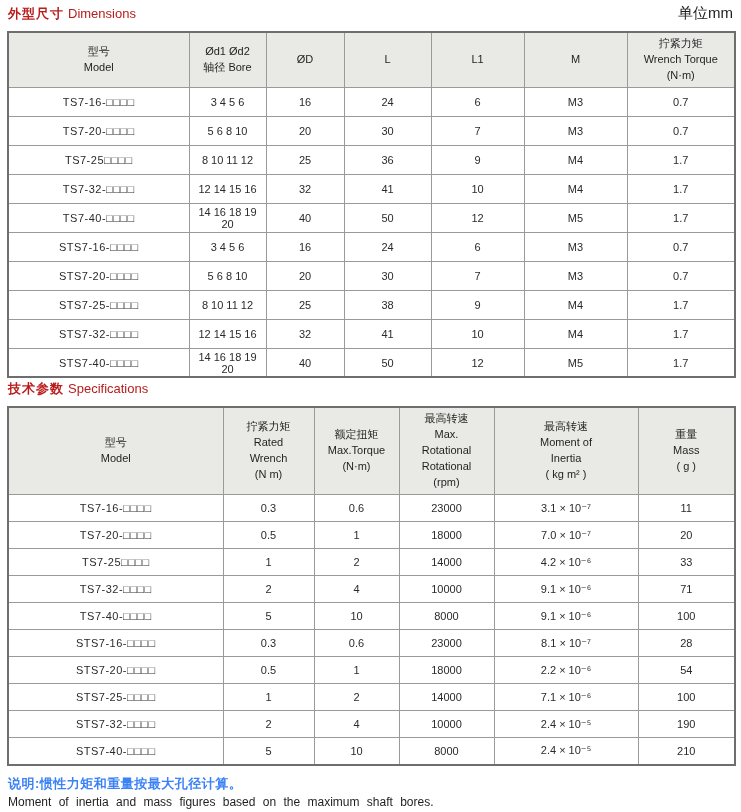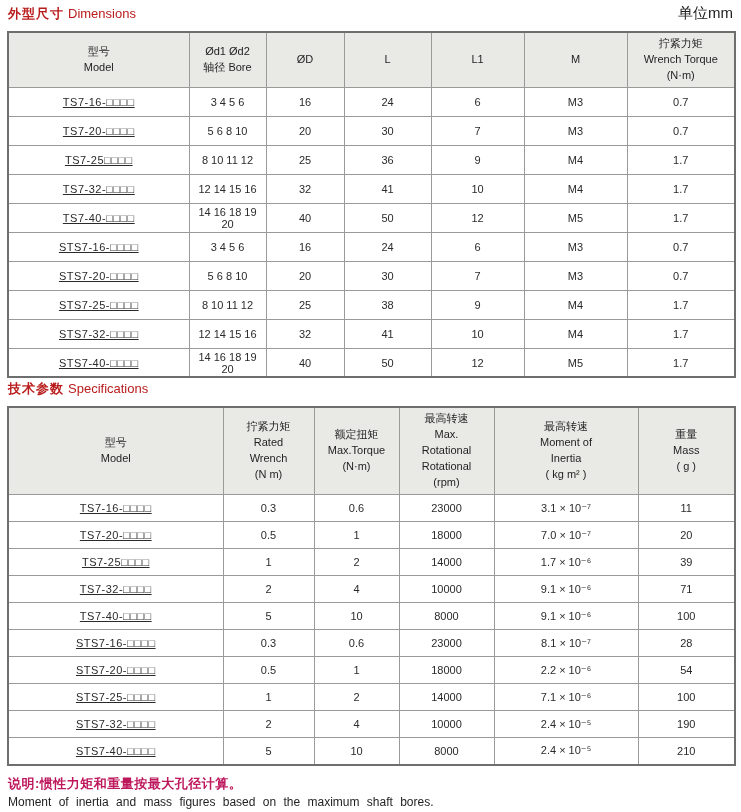--- a/index.html
+++ b/index.html
@@ -34,27 +34,27 @@
     color: #1f1f1f; text-align: center; padding: 3px 2px; vertical-align: middle;
   }
   tbody td {
     font-size: 11px; color: #2a2a2a; text-align: center;
     padding: 0 2px; vertical-align: middle; background: #fff;
   }
   .dims thead th { height: 52px; }
   .dims tbody td { height: 29px; }
   .specs thead th { height: 80px; }
   .specs tbody td { height: 27px; }
-  .model-cell { letter-spacing: 0.5px; text-decoration: underline; }
+  .model-cell { letter-spacing: 0.5px; }
   .hdr-line { white-space: nowrap; }
 
   .spec-title { }
 
   .notes { margin: 9px 1px 0 1px; }
-  .note-zh { font-size: 13px; font-weight: bold; color: #be185d; letter-spacing: 0.5px; }
+  .note-zh { font-size: 13px; font-weight: bold; color: #3b82f6; letter-spacing: 0.5px; }
   .note-en { font-size: 12px; color: #1f1f1f; margin-top: 2px; word-spacing: 4px; }
 </style>
 </head>
 <body>
 
 <div class="page">
 
   <div class="title-row">
     <div class="section-title">
       <span class="zh">外型尺寸</span><span class="en">Dimensions</span>
@@ -254,22 +254,22 @@
           <td>1</td>
           <td>18000</td>
           <td>7.0 × 10⁻⁷</td>
           <td>20</td>
         </tr>
       <tr>
           <td class="model-cell">TS7-25□□□□</td>
           <td>1</td>
           <td>2</td>
           <td>14000</td>
-          <td>1.7 × 10⁻⁶</td>
-          <td>39</td>
+          <td>4.2 × 10⁻⁶</td>
+          <td>33</td>
         </tr>
       <tr>
           <td class="model-cell">TS7-32-□□□□</td>
           <td>2</td>
           <td>4</td>
           <td>10000</td>
           <td>9.1 × 10⁻⁶</td>
           <td>71</td>
         </tr>
       <tr>

